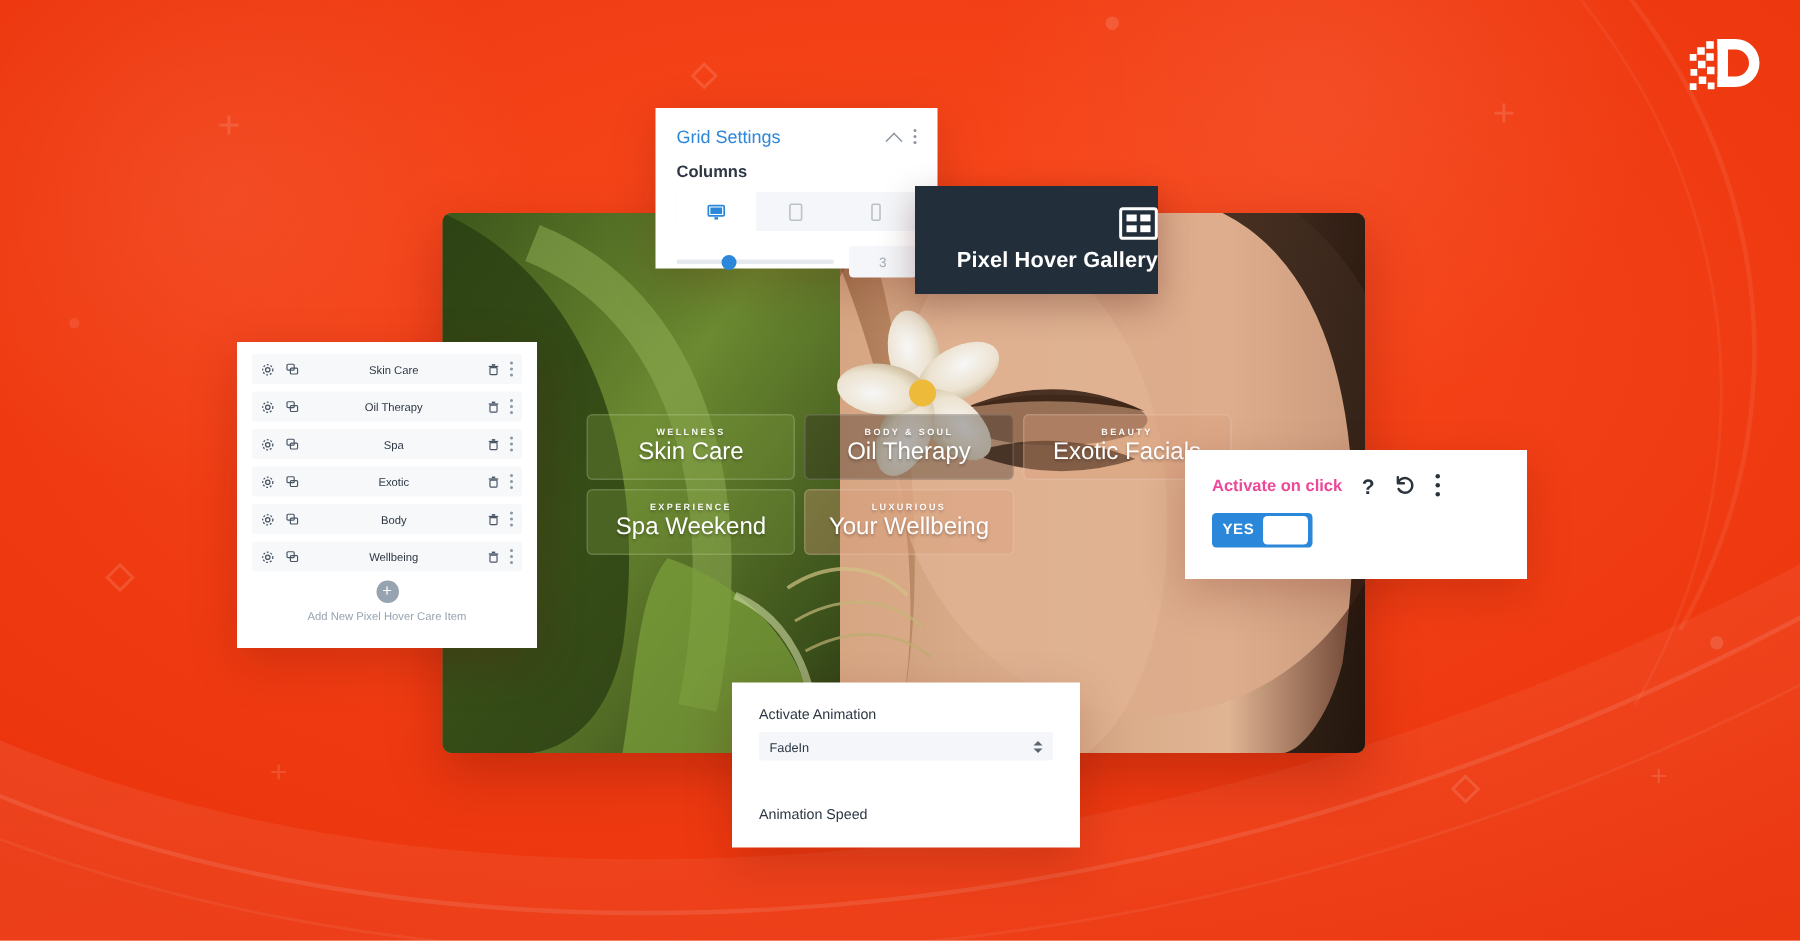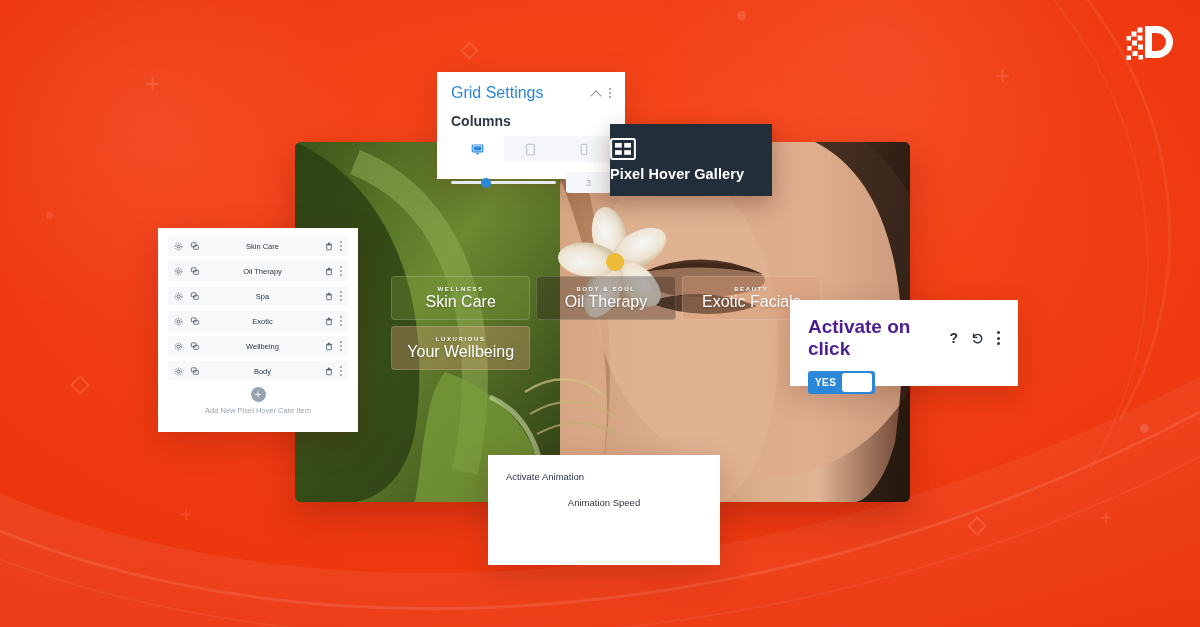--- a/index.html
+++ b/index.html
@@ -97,34 +97,34 @@
   
   #grid-settings {
     left: 437px; top: 72px;
     width: 188px; height: 107px;
     padding: 12px 14px 0 14px;
   }
   #grid-settings .gs-head {
     display: flex; align-items: center; justify-content: space-between;
   }
   #grid-settings .gs-title {
-    color: #2b87da; font-size: 16px; font-weight: 400;
+    color: #2b87da; font-size: 12px; font-weight: 400;
   }
   #grid-settings .gs-head-icons { display: flex; align-items: center; gap: 8px; color: #9aa3ad; }
   .caret-up { width: 9px; height: 9px; position: relative; }
   .caret-up::before {
     content: ""; position: absolute; left: 0; top: 3px;
     width: 7px; height: 7px;
     border-left: 1.4px solid #8b949e; border-top: 1.4px solid #8b949e;
     transform: rotate(45deg);
   }
   .kebab { display: flex; flex-direction: column; gap: 1.6px; align-items: center; }
   .kebab i { width: 2px; height: 2px; border-radius: 50%; background: #8b949e; display: block; }
   #grid-settings .gs-label {
-    margin-top: 11px; font-size: 14px; font-weight: 700; color: #2d3744;
+    margin-top: 11px; font-size: 11px; font-weight: 700; color: #2d3744;
   }
   .device-tabs {
     margin-top: 7px;
     display: grid; grid-template-columns: repeat(3, 1fr);
     border-radius: 3px; overflow: hidden;
     background: #f4f6f9;
   }
   .device-tab {
     height: 26px; display: flex; align-items: center; justify-content: center;
     background: #f4f6f9;
@@ -145,21 +145,21 @@
     font-size: 9px; color: #a7aeb7;
   }
 
   
   #module-tooltip {
     position: absolute;
     left: 610px; top: 124px;
     width: 162px; height: 72px;
     background: #222f3a;
     display: flex; flex-direction: column;
-    align-items: flex-start; justify-content: center;
+    align-items: flex-end; justify-content: center;
     gap: 6px;
     box-shadow: 0 8px 22px rgba(60,8,0,0.30);
   }
   #module-tooltip .tt-label {
     color: #ffffff; font-size: 14.5px; font-weight: 700;
     letter-spacing: 0.1px;
   }
 
   
   #item-list {
@@ -194,21 +194,21 @@
   
   #activate-panel {
     left: 790px; top: 300px;
     width: 228px; height: 86px;
     padding: 16px 18px;
   }
   #activate-panel .ap-head {
     display: flex; align-items: center; gap: 13px;
   }
   #activate-panel .ap-title {
-    font-size: 19px; font-weight: 700; color: #4c1d95;
+    font-size: 11px; font-weight: 700; color: #ec4899;
   }
   .icon-q {
     font-size: 14px; font-weight: 700; color: #2b333b; line-height: 1;
   }
   .toggle {
     margin-top: 11px;
     width: 67px; height: 23px; border-radius: 3px;
     background: #2b87da;
     display: flex; align-items: center;
     padding: 2px 3px; gap: 2px;
@@ -235,21 +235,21 @@
     padding: 0 7px;
     font-size: 8.5px; color: #2d3744;
   }
   .select-arrows { display: flex; flex-direction: column; gap: 2px; }
   .sa-up, .sa-down {
     width: 0; height: 0;
     border-left: 3px solid transparent; border-right: 3px solid transparent;
   }
   .sa-up { border-bottom: 3px solid #5a646f; }
   .sa-down { border-top: 3px solid #5a646f; }
-  .anim-speed-label { margin-top: 15px; text-align: center; }
+  .anim-speed-label { margin-top: 31px; }
 </style>
 </head>
 <body>
 
 <div id="stage">
 
   <div class="bg-deco">
     <svg width="1200" height="627" style="position:absolute;left:0;top:0">
       <defs>
         <linearGradient id="arcg" x1="0" y1="0" x2="1" y2="1">
@@ -368,20 +368,24 @@
         <span class="title">Skin Care</span>
       </div>
       <div class="tile" style="background:rgba(45,36,30,0.34)">
         <span class="eyebrow">BODY &amp; SOUL</span>
         <span class="title">Oil Therapy</span>
       </div>
       <div class="tile" style="background:rgba(216,154,120,0.34)">
         <span class="eyebrow">BEAUTY</span>
         <span class="title">Exotic Facials</span>
       </div>
+      <div class="tile" style="background:rgba(125,155,62,0.30)">
+        <span class="eyebrow">EXPERIENCE</span>
+        <span class="title">Spa Weekend</span>
+      </div>
       <div class="tile" style="background:rgba(216,154,120,0.34)">
         <span class="eyebrow">LUXURIOUS</span>
         <span class="title">Your Wellbeing</span>
       </div>
     </div>
   </div>
 
   <div class="panel" id="grid-settings">
     <div class="gs-head">
       <span class="gs-title">Grid Settings</span>
@@ -546,21 +550,21 @@
       <span class="left-icons">
         <svg width="9" height="9" viewBox="0 0 16 16">
           <circle cx="8" cy="8" r="2.6" fill="none" stroke="#4a5565" stroke-width="1.5"></circle>
           <circle cx="8" cy="8" r="6" fill="none" stroke="#4a5565" stroke-width="1.5" stroke-dasharray="2.2 2.2"></circle>
         </svg>
         <svg width="10" height="9" viewBox="0 0 16 16">
           <rect x="1.5" y="1.5" width="8.5" height="7" rx="1.2" fill="none" stroke="#4a5565" stroke-width="1.4"></rect>
           <rect x="5.5" y="6" width="8.5" height="7" rx="1.2" fill="none" stroke="#4a5565" stroke-width="1.4"></rect>
         </svg>
       </span>
-      <span class="row-label">Wellbeing</span>
+      <span class="row-label">Body</span>
       <span class="right-icons">
         <svg width="8" height="9" viewBox="0 0 14 16">
           <rect x="1.4" y="3.4" width="11.2" height="1.5" fill="#4a5565"></rect>
           <rect x="2.8" y="5.4" width="8.4" height="8.4" rx="1" fill="none" stroke="#4a5565" stroke-width="1.4"></rect>
           <rect x="5" y="1.3" width="4" height="2" fill="#4a5565"></rect>
         </svg>
         <span class="kebab">
             <i></i>
             <i></i>
             <i></i>
@@ -572,21 +576,21 @@
       <span class="left-icons">
         <svg width="9" height="9" viewBox="0 0 16 16">
           <circle cx="8" cy="8" r="2.6" fill="none" stroke="#4a5565" stroke-width="1.5"></circle>
           <circle cx="8" cy="8" r="6" fill="none" stroke="#4a5565" stroke-width="1.5" stroke-dasharray="2.2 2.2"></circle>
         </svg>
         <svg width="10" height="9" viewBox="0 0 16 16">
           <rect x="1.5" y="1.5" width="8.5" height="7" rx="1.2" fill="none" stroke="#4a5565" stroke-width="1.4"></rect>
           <rect x="5.5" y="6" width="8.5" height="7" rx="1.2" fill="none" stroke="#4a5565" stroke-width="1.4"></rect>
         </svg>
       </span>
-      <span class="row-label">Body</span>
+      <span class="row-label">Wellbeing</span>
       <span class="right-icons">
         <svg width="8" height="9" viewBox="0 0 14 16">
           <rect x="1.4" y="3.4" width="11.2" height="1.5" fill="#4a5565"></rect>
           <rect x="2.8" y="5.4" width="8.4" height="8.4" rx="1" fill="none" stroke="#4a5565" stroke-width="1.4"></rect>
           <rect x="5" y="1.3" width="4" height="2" fill="#4a5565"></rect>
         </svg>
         <span class="kebab">
             <i></i>
             <i></i>
             <i></i>
@@ -615,16 +619,23 @@
         </span>
     </div>
     <div class="toggle">
       <span class="yes">YES</span>
       <span class="thumb"></span>
     </div>
   </div>
 
   <div class="panel" id="animation-panel">
     <div class="field-label">Activate Animation</div>
+    <div class="select-box">
+      <span>FadeIn</span>
+      <span class="select-arrows">
+        <span class="sa-up"></span>
+          <span class="sa-down"></span>
+      </span>
+    </div>
     <div class="field-label anim-speed-label">Animation Speed</div>
   </div>
 
 </div>
 
 </body></html>

